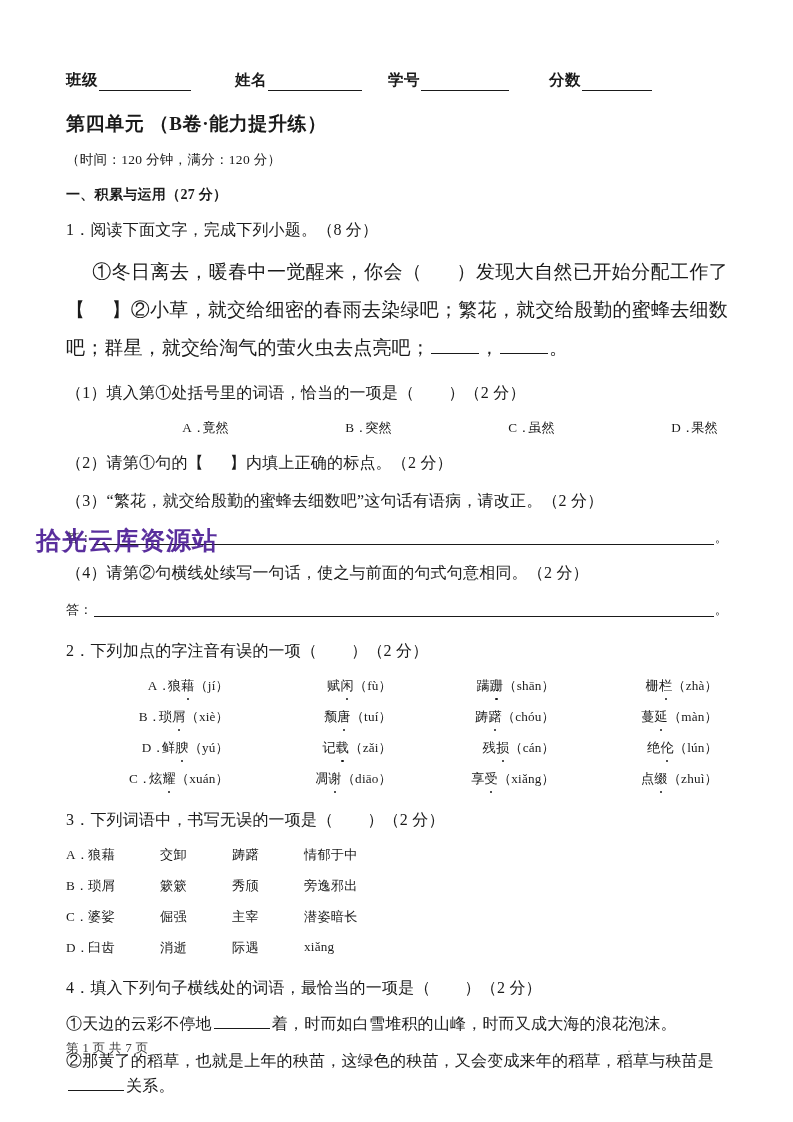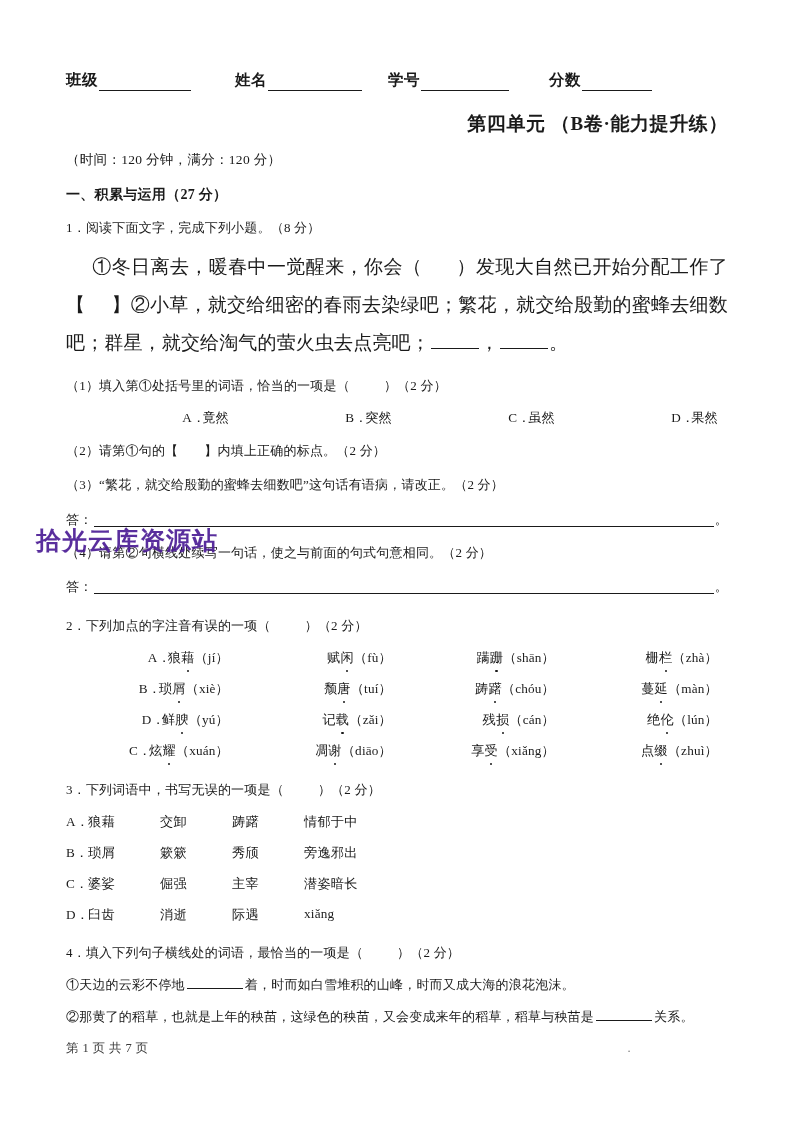--- a/index.html
+++ b/index.html
@@ -44,21 +44,21 @@
     display: inline-block;
     border-bottom: 1.6px solid #1a1a1a;
     height: 14px;
   }
   .id-gap-a { width: 44px; }
   .id-gap-b { width: 26px; }
   .id-gap-c { width: 40px; }
 
   
   .doc-title {
-    text-align: right;
+    text-align: left;
     font-weight: bold;
     font-size: 19px;
     letter-spacing: 0.6px;
     margin-top: 20px;
   }
   .doc-subtitle {
     text-align: left;
     font-size: 13.5px;
     margin-top: 14px;
     letter-spacing: 0.3px;
@@ -67,21 +67,21 @@
   
   .section-head {
     font-weight: bold;
     font-size: 14px;
     margin-top: 17px;
     letter-spacing: 0.3px;
   }
 
   
   .q {
-    font-size: 13px;
+    font-size: 16px;
     margin-top: 14px;
     line-height: 1.55;
     letter-spacing: 0.2px;
   }
   .q.tight { margin-top: 12px; }
   .passage {
     font-size: 19px;
     line-height: 2.0;
     margin-top: 10px;
     text-align: justify;

